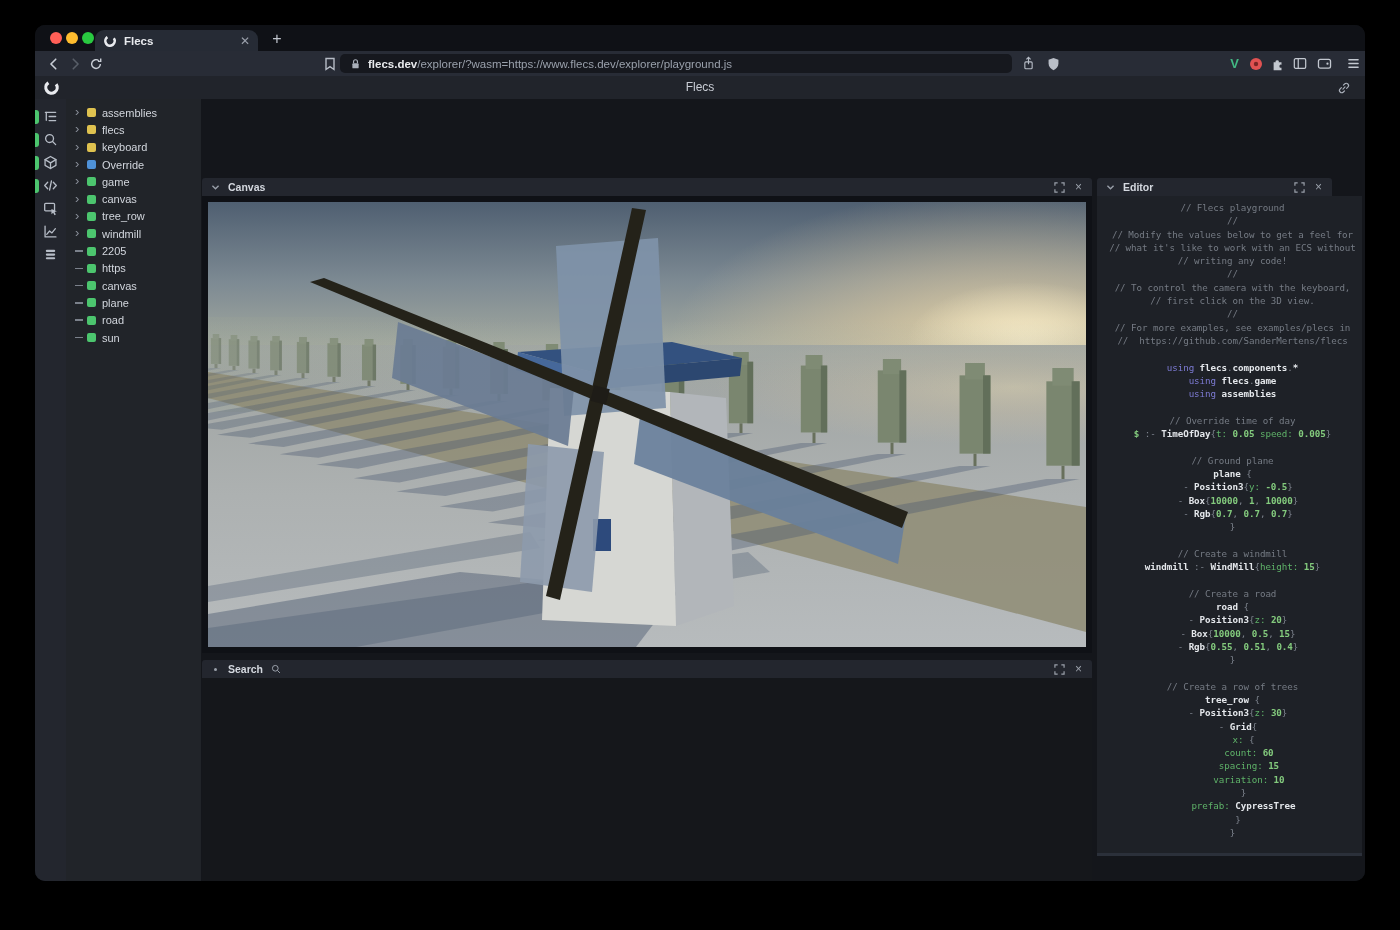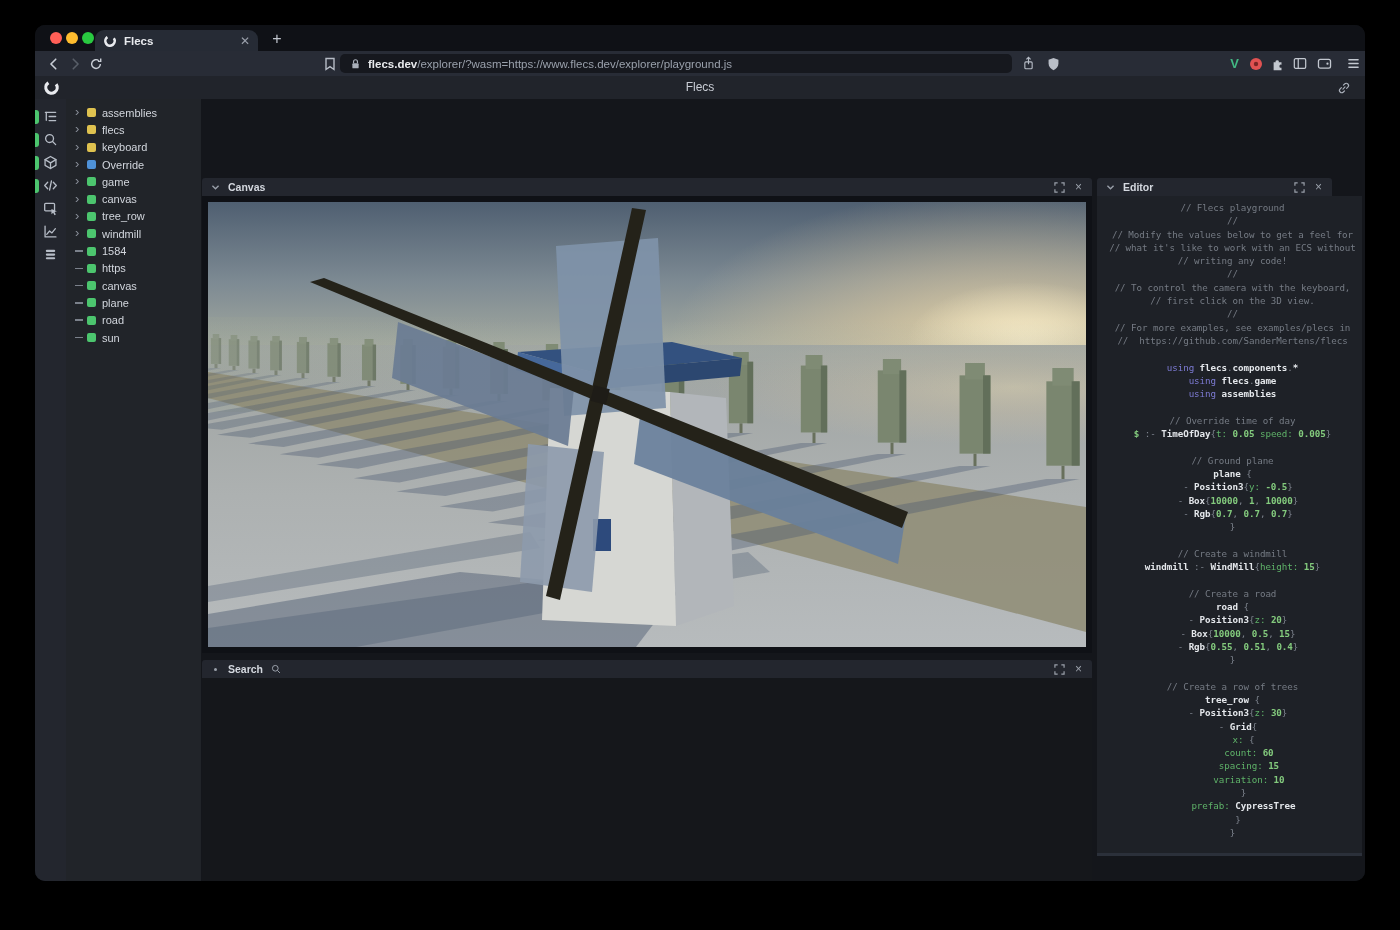--- a/index.html
+++ b/index.html
@@ -308,21 +308,21 @@
           <div class="trow">
             <span class="chev">›</span>
             <span class="sq" style="background:#4cc56e"></span>
             <span class="lbl">windmill</span>
           </div>
           <div class="trow">
             <span class="dash">
               <i></i>
             </span>
             <span class="sq" style="background:#4cc56e"></span>
-            <span class="lbl">1584</span>
+            <span class="lbl">2205</span>
           </div>
           <div class="trow">
             <span class="dash">
               <i></i>
             </span>
             <span class="sq" style="background:#4cc56e"></span>
             <span class="lbl">https</span>
           </div>
           <div class="trow">
             <span class="dash">

